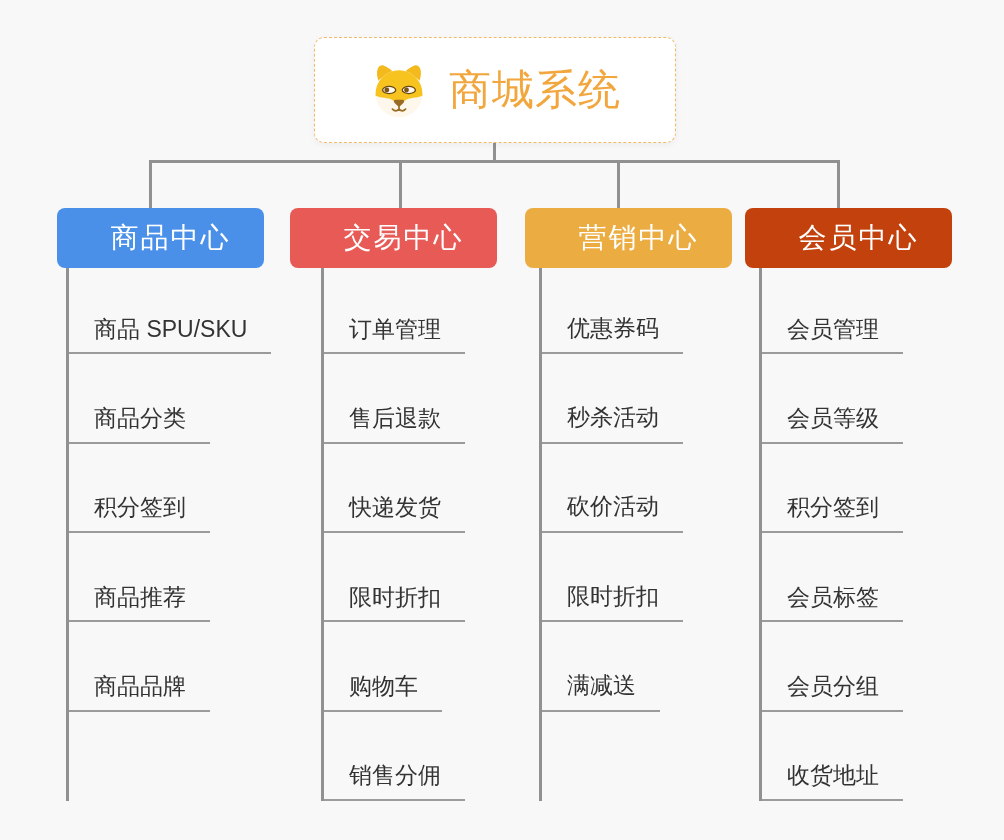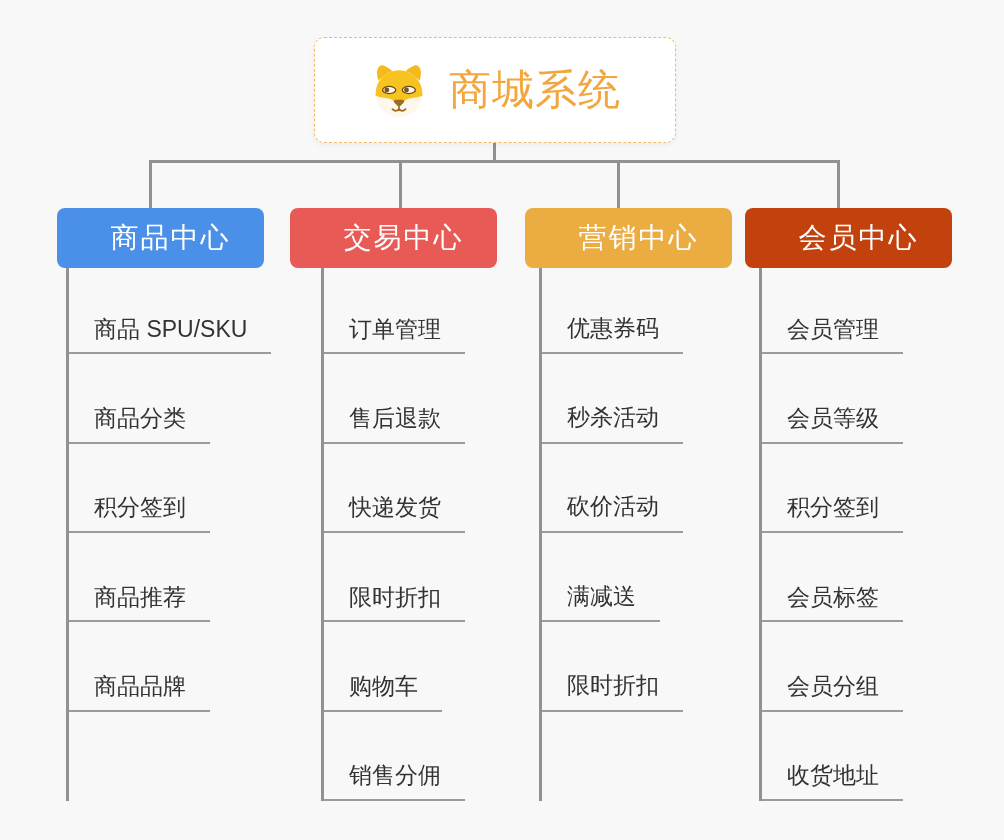--- a/index.html
+++ b/index.html
@@ -155,24 +155,24 @@
     <div class="sub-item">
         <span class="sub-label">优惠券码</span>
       </div>
     <div class="sub-item">
         <span class="sub-label">秒杀活动</span>
       </div>
     <div class="sub-item">
         <span class="sub-label">砍价活动</span>
       </div>
     <div class="sub-item">
-        <span class="sub-label">满减送</span>
+        <span class="sub-label">限时折扣</span>
       </div>
     <div class="sub-item">
-        <span class="sub-label">限时折扣</span>
+        <span class="sub-label">满减送</span>
       </div>
   </div>
 
   <div class="column c3">
     <div class="trunk"></div>
     <div class="sub-item">
         <span class="sub-label">会员管理</span>
       </div>
     <div class="sub-item">
         <span class="sub-label">会员等级</span>

